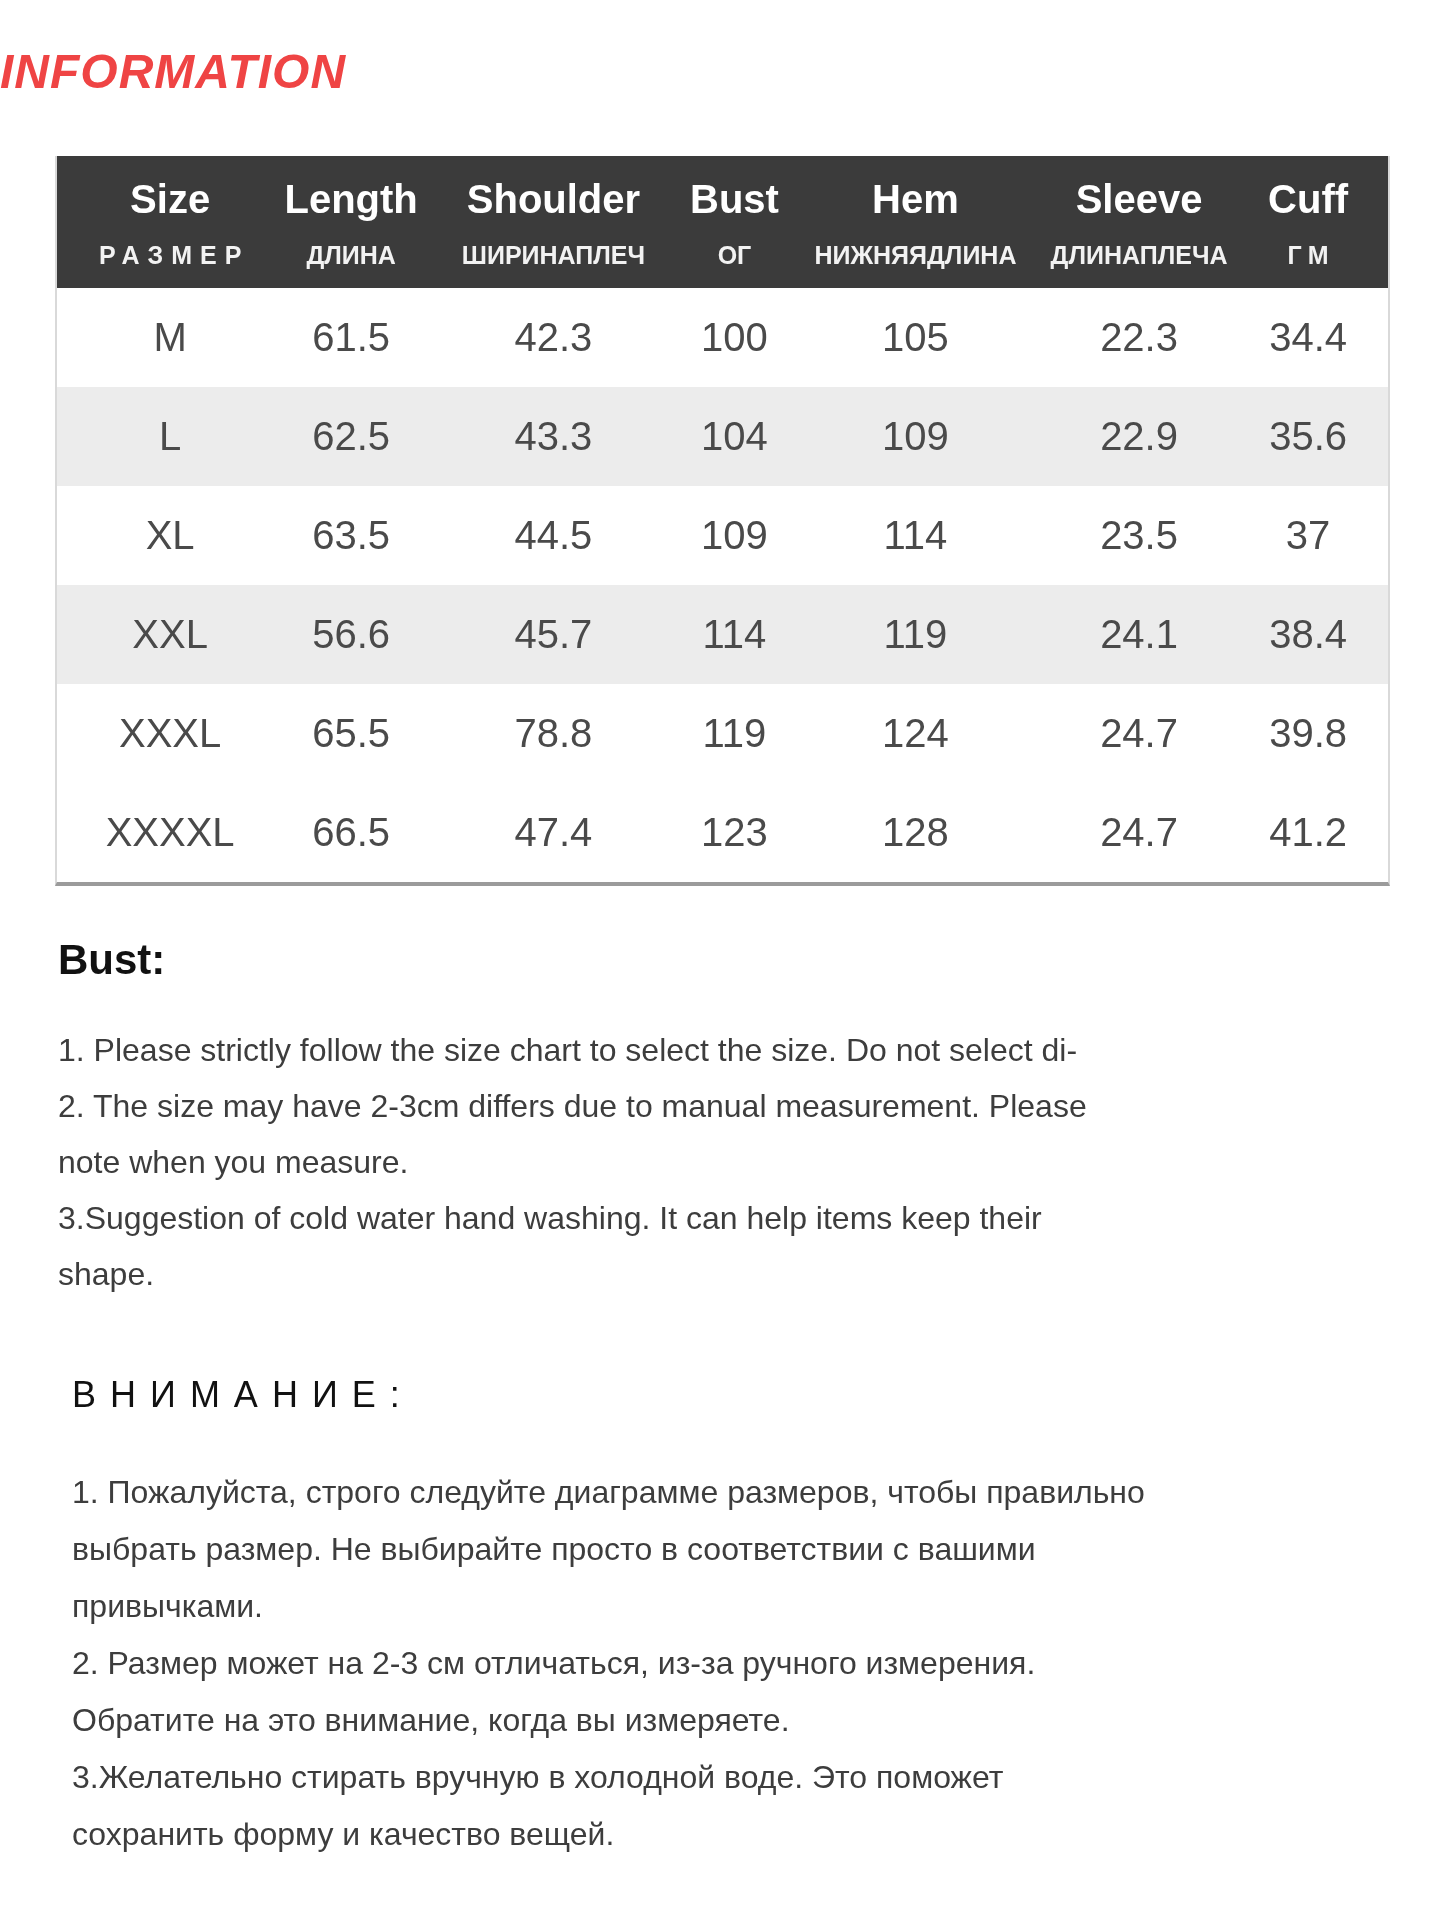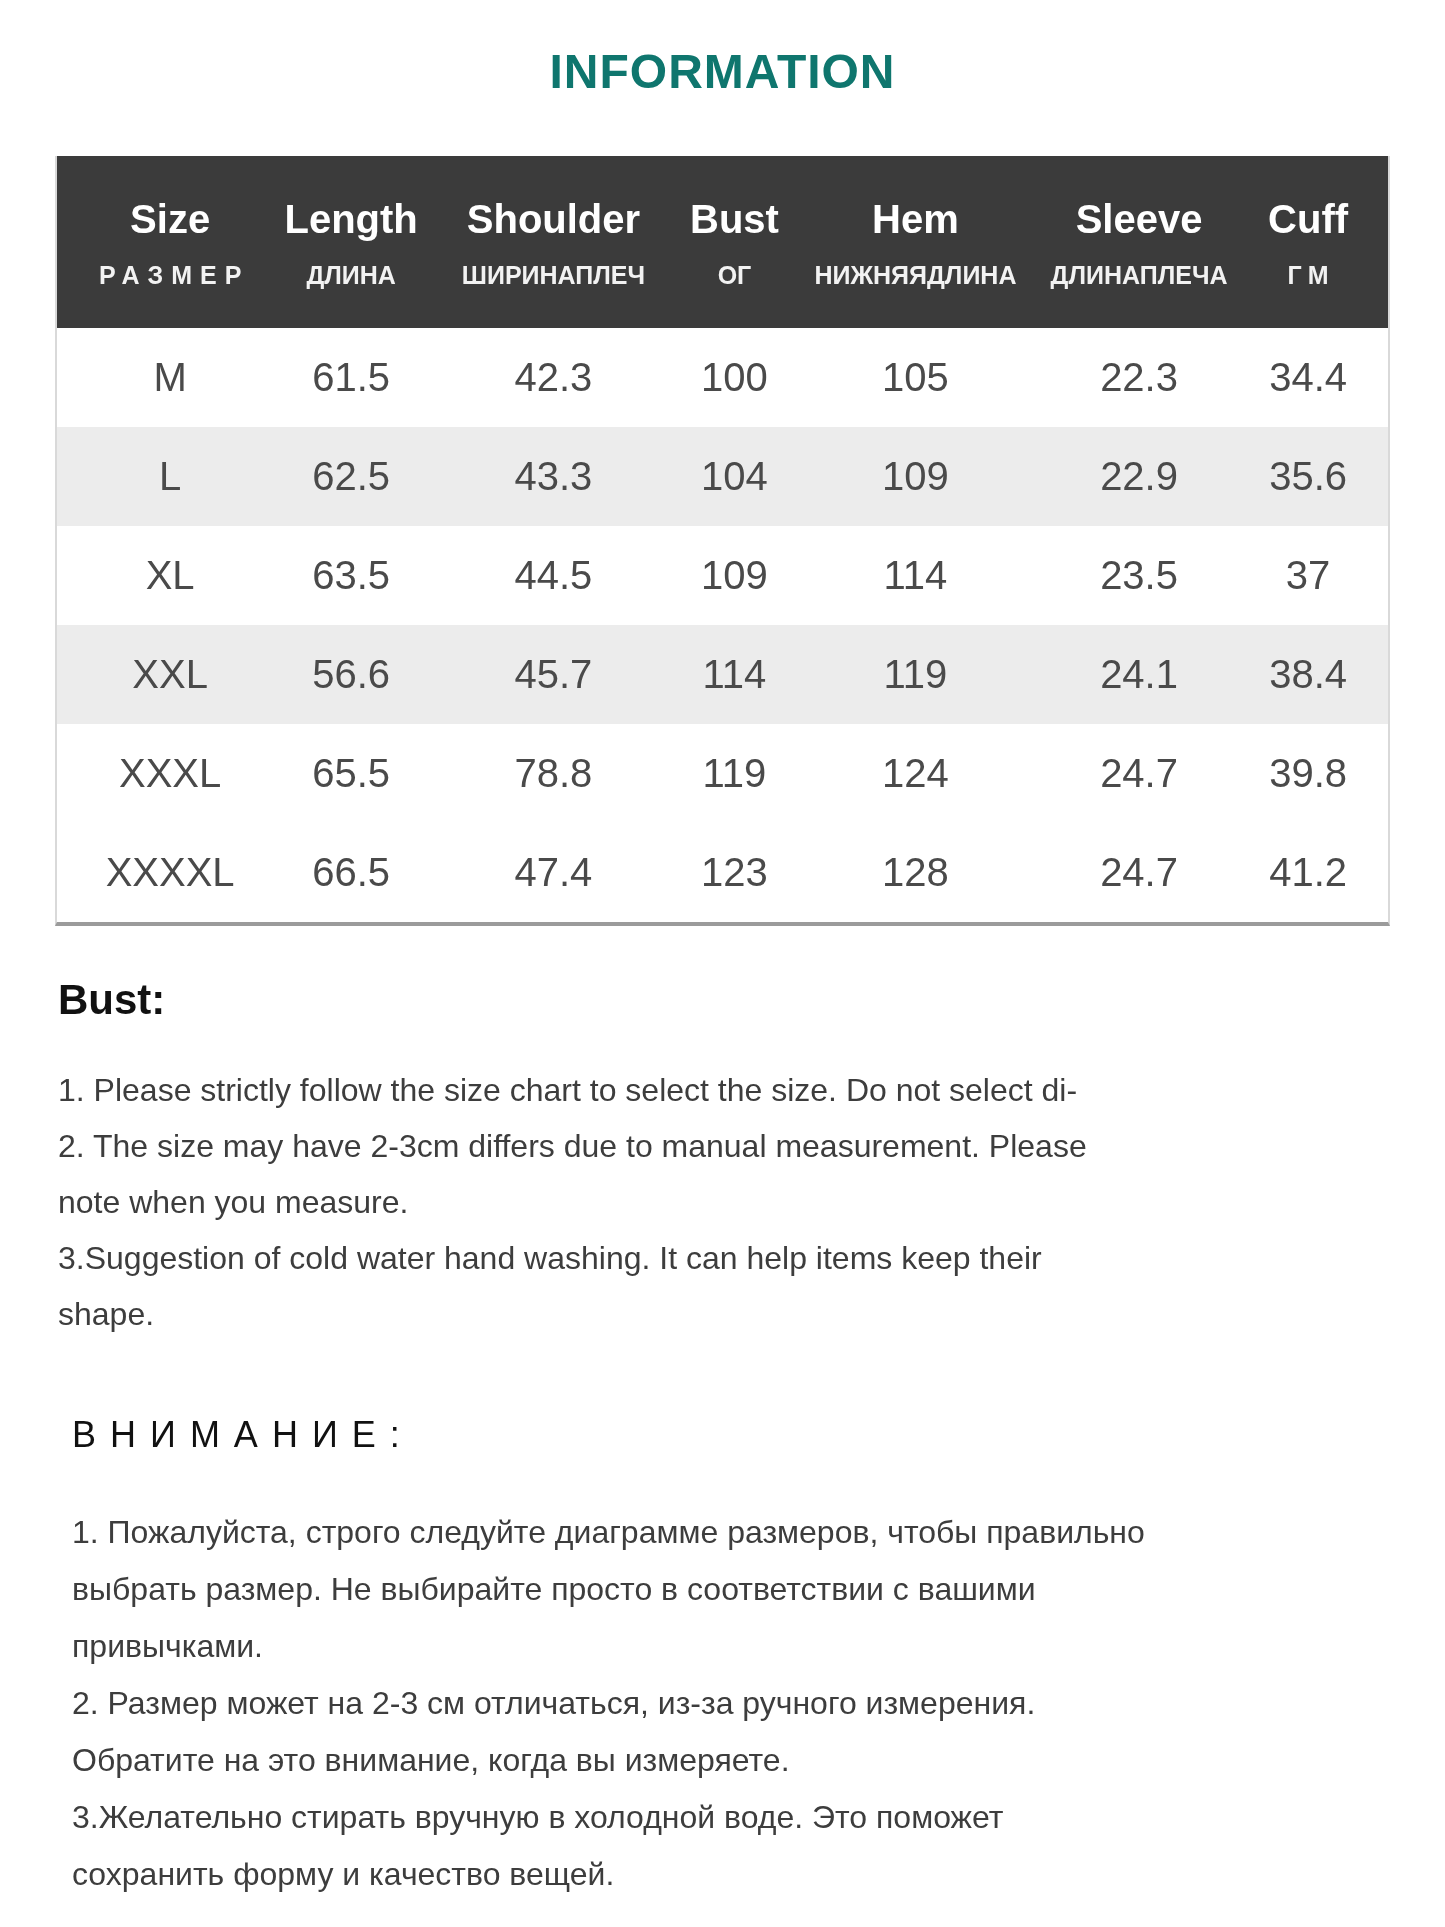--- a/index.html
+++ b/index.html
@@ -8,38 +8,38 @@
     width: 1445px;
     min-height: 1927px;
     margin: 0 auto;
     font-family: "Liberation Sans", "DejaVu Sans", sans-serif;
     color: #2b2b2b;
   }
   .page { width: 1445px; min-height: 1927px; overflow: hidden; }
 
   .title {
     margin-top: 44px;
-    text-align: center;
     font-size: 48px;
     font-weight: 800;
     letter-spacing: 1px;
-    color: #0f766e;
+    color: #ef4444;
+    font-style: italic;
   }
 
   
   .size-table {
     margin: 57px 55px 0 55px;
     width: 1335px;
     border-left: 2px solid var(--border-light, #d9d9d9);
     border-right: 2px solid var(--border-light, #d9d9d9);
     border-bottom: 4px solid var(--border-dark, #9b9b9b);
   }
   .thead {
     background: var(--header-bg, #3b3b3b);
-    height: 172px;
+    height: 132px;
     display: grid;
     grid-template-columns: 17% 10.2% 20.2% 7% 20.2% 13.4% 12%;
     align-content: center;
     padding: 4px 0 10px 0;
   }
   .hcol { display: flex; flex-direction: column; align-items: center; justify-content: center; }
   .hen {
     color: #ffffff;
     font-size: 40px;
     font-weight: 600;

